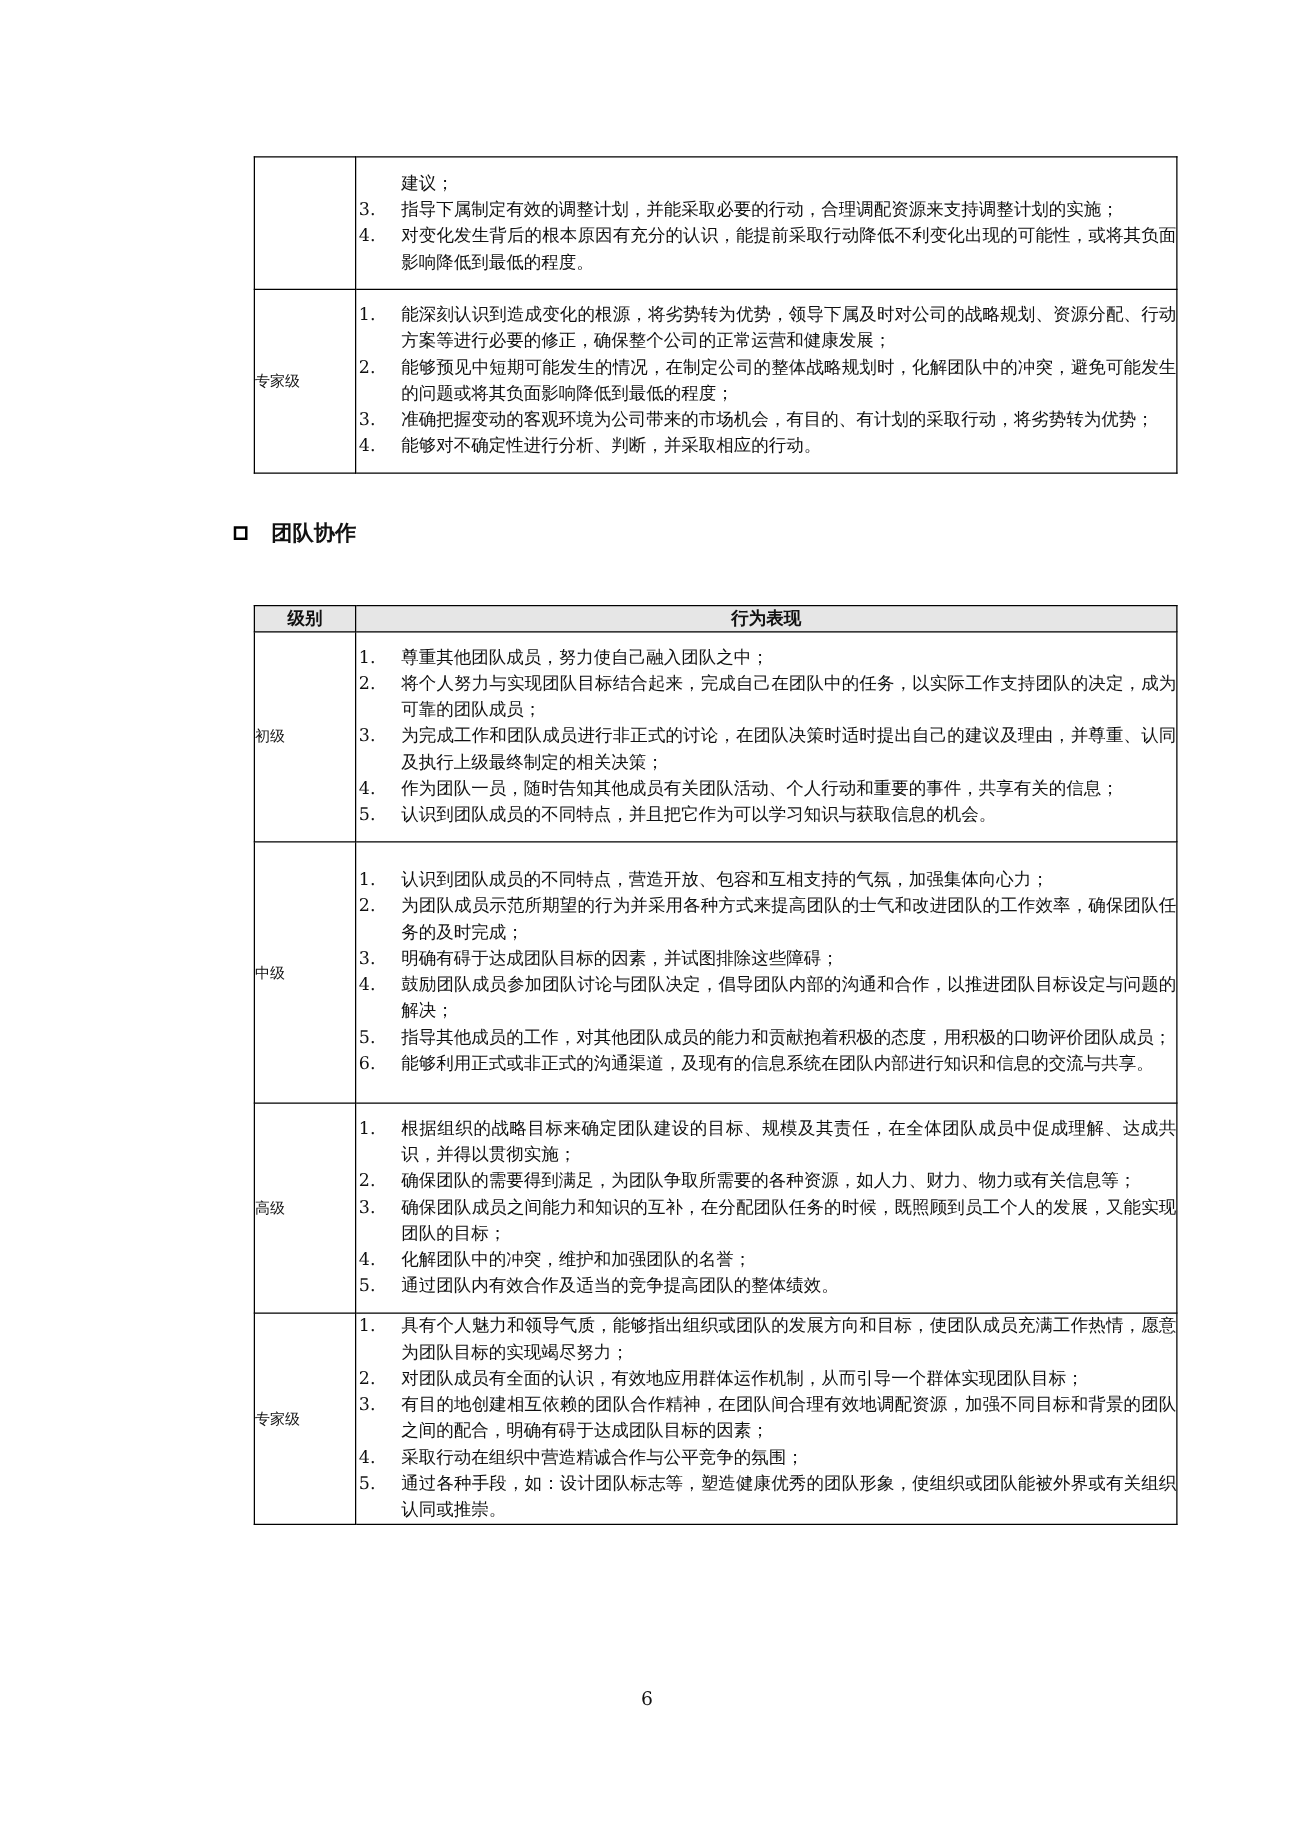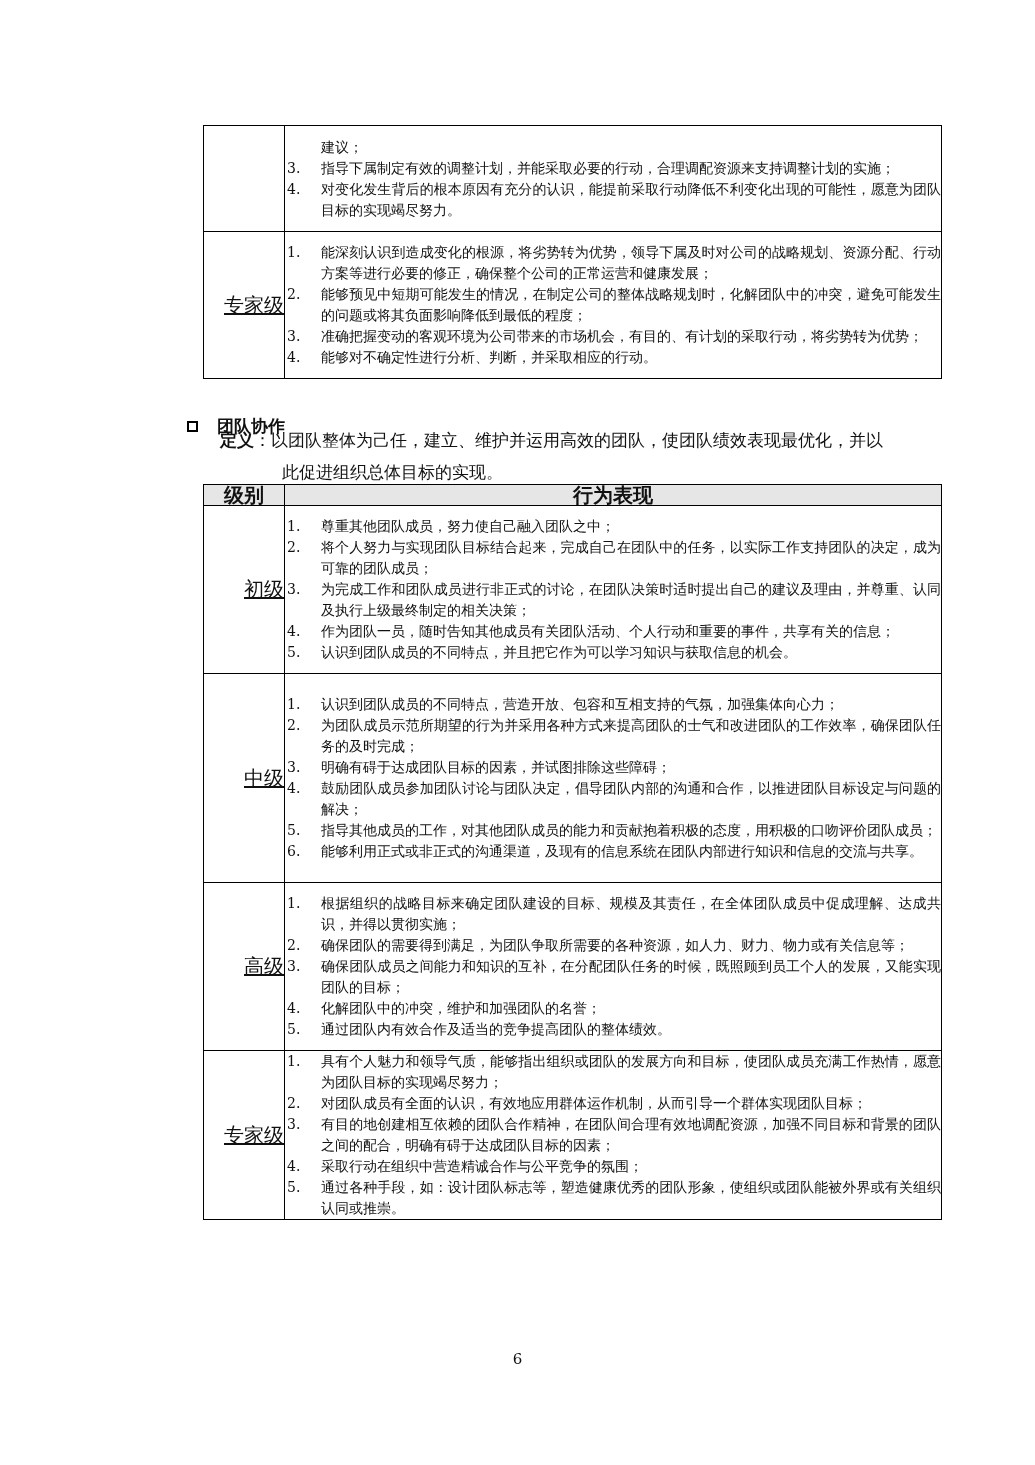--- a/index.html
+++ b/index.html
@@ -2,27 +2,27 @@
 <html><head>
 <meta charset="utf-8">
 <style>
   html, body { margin:0; padding:0; background:#ffffff; }
   body { width:1035px; height:1465px; position:relative; font-family:"DejaVu Serif","Liberation Serif",serif; color:#111; }
   .page { position:absolute; left:0; top:0; width:1035px; height:1298px; }
   table.comp { position:absolute; left:203px; border-collapse:collapse; width:738px; table-layout:fixed; }
   table.comp td, table.comp th { border:1px solid #000; padding:0; vertical-align:middle; }
   col.c-level { width:81px; }
   col.c-beh { width:657px; }
-  .level { text-align:right; font-size:20px; line-height:21px;text-decoration:underline; }
+  .level { text-align:left; font-size:12px; line-height:21px; }
   .beh { padding:1px 8px 1px 8px; }
   .item { display:flex; font-size:14px; line-height:21px; }
   .num { width:34px; flex:0 0 34px; padding-left:2px; }
   .txt { flex:1; text-align:justify; }
   .cont { padding-left:36px; font-size:14px; line-height:21px; }
-  thead th { background:#e6e6e6; font-size:20px; line-height:20px; font-weight:bold; font-family:"DejaVu Sans","Liberation Sans",sans-serif; }
+  thead th { background:#e6e6e6; font-size:14px; line-height:20px; font-weight:bold; font-family:"DejaVu Sans","Liberation Sans",sans-serif; }
   .section { position:absolute; left:187px; top:391px; display:flex; align-items:center;margin-top:24px; }
   .checkbox { width:11px; height:11px; border:2px solid #000; box-sizing:border-box; margin-right:19px; }
   .sec-title { font-size:17px; font-weight:bold; font-family:"DejaVu Sans","Liberation Sans",sans-serif; }
   .def { position:absolute; left:220px; top:424px; width:718px; font-size:17px; line-height:32px; }
   .def-label { font-weight:bold; font-family:"DejaVu Sans","Liberation Sans",sans-serif; }
   .def-line2 { padding-left:62px; }
   .pagenum { position:absolute; left:0; width:1035px; top:1350px; text-align:center; font-size:15px; }
 </style>
 </head>
 <body>
@@ -38,21 +38,21 @@
       <tr style="height:106px;">
         <td class="level"></td>
         <td class="beh">
           <div class="cont">建议；</div>
           <div class="item">
               <span class="num">3.</span>
               <span class="txt">指导下属制定有效的调整计划，并能采取必要的行动，合理调配资源来支持调整计划的实施；</span>
             </div>
           <div class="item">
               <span class="num">4.</span>
-              <span class="txt">对变化发生背后的根本原因有充分的认识，能提前采取行动降低不利变化出现的可能性，愿意为团队目标的实现竭尽努力。</span>
+              <span class="txt">对变化发生背后的根本原因有充分的认识，能提前采取行动降低不利变化出现的可能性，或将其负面影响降低到最低的程度。</span>
             </div>
         </td>
       </tr>
       <tr style="height:147px;">
         <td class="level">专家级</td>
         <td class="beh">
           <div class="item">
               <span class="num">1.</span>
               <span class="txt">能深刻认识到造成变化的根源，将劣势转为优势，领导下属及时对公司的战略规划、资源分配、行动方案等进行必要的修正，确保整个公司的正常运营和健康发展；</span>
             </div>
@@ -71,24 +71,20 @@
         </td>
       </tr>
     </tbody>
   </table>
 
   <div class="section">
     <span class="checkbox"></span>
     <span class="sec-title">团队协作</span>
   </div>
 
-  <div class="def">
-    <div><span class="def-label">定义</span><span>：</span><span>以团队整体为己任，建立、维护并运用高效的团队，使团队绩效表现最优化，并以</span></div>
-    <div class="def-line2">此促进组织总体目标的实现。</div>
-  </div>
 
   <table class="comp" style="top:484px;">
     <colgroup>
         <col class="c-level">
         <col class="c-beh">
       </colgroup>
     <thead>
       <tr>
         <th>级别</th>
         <th>行为表现</th>

